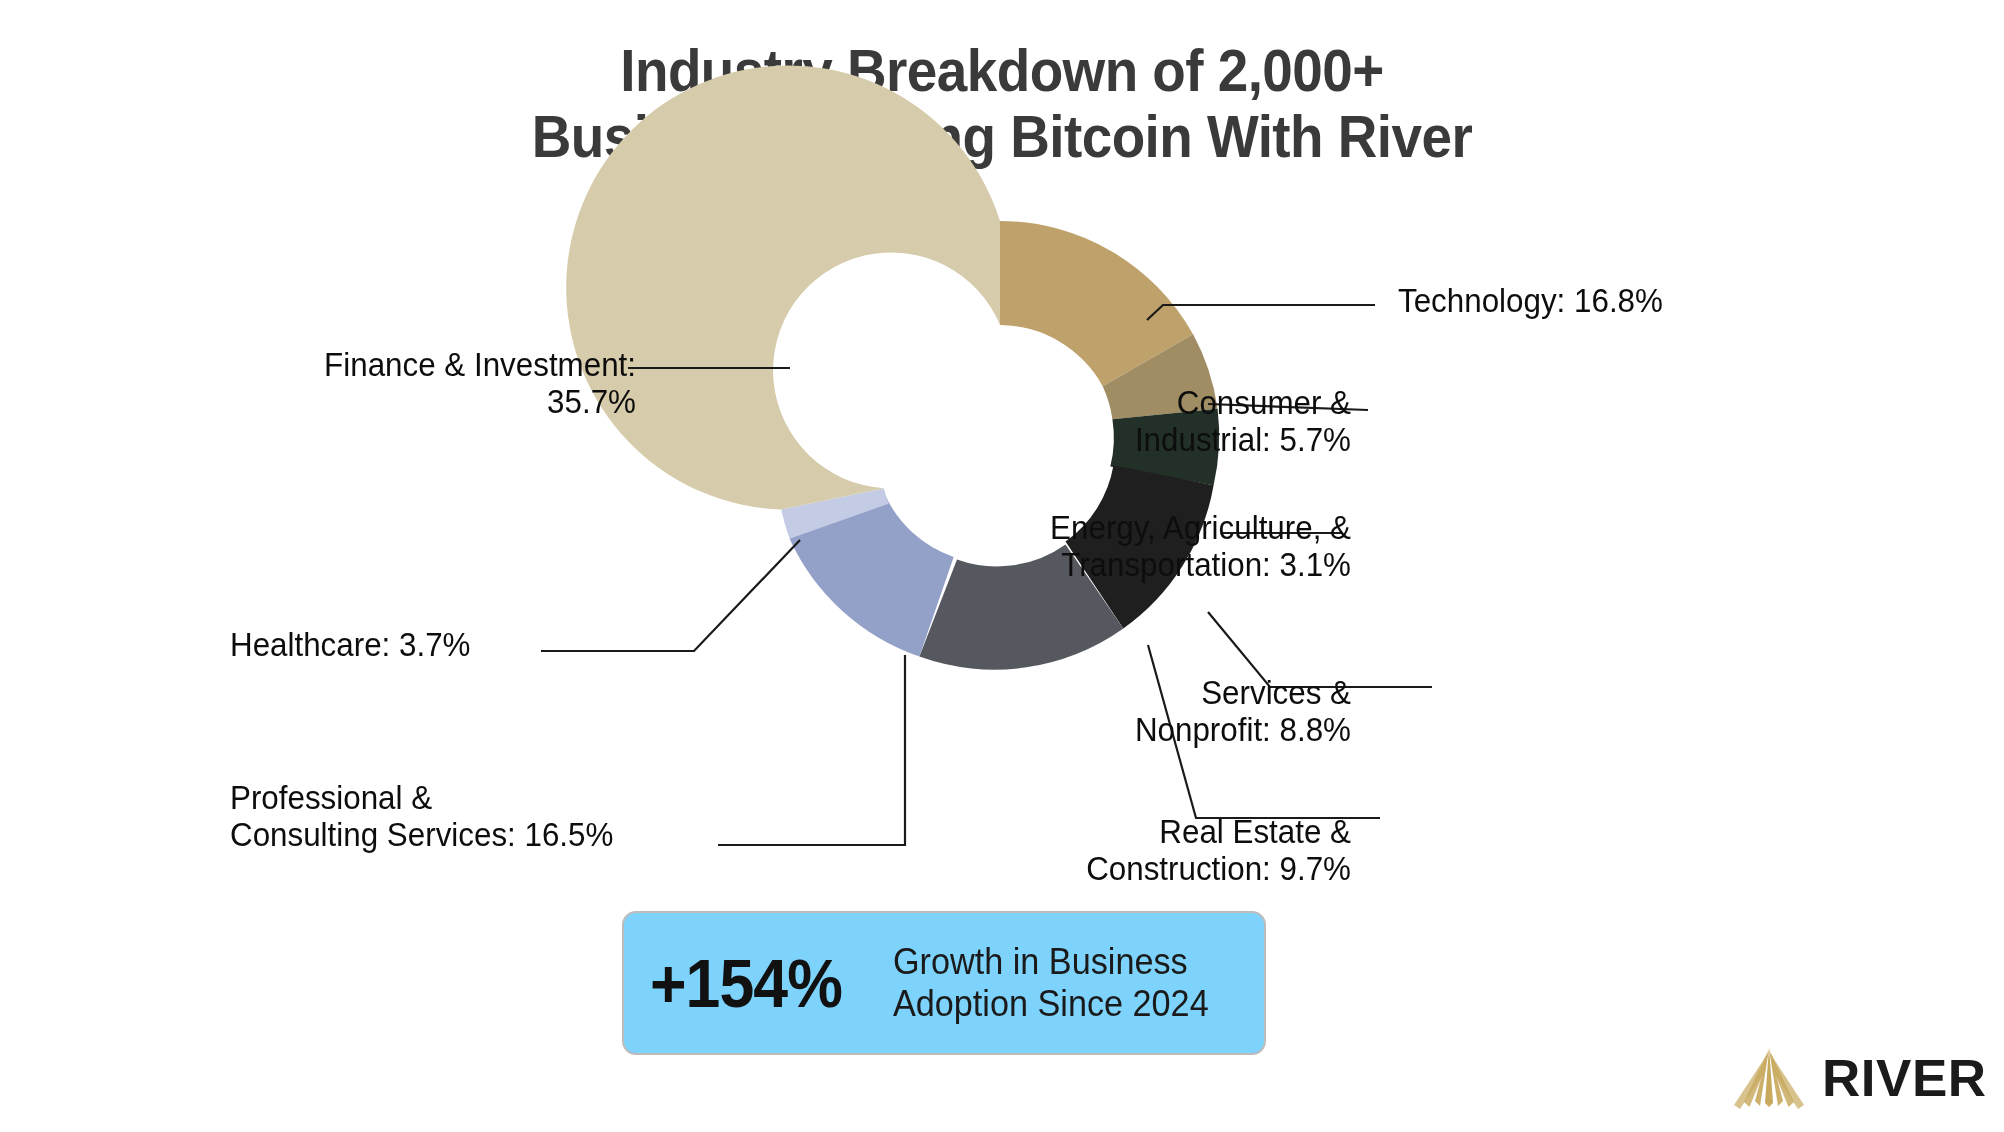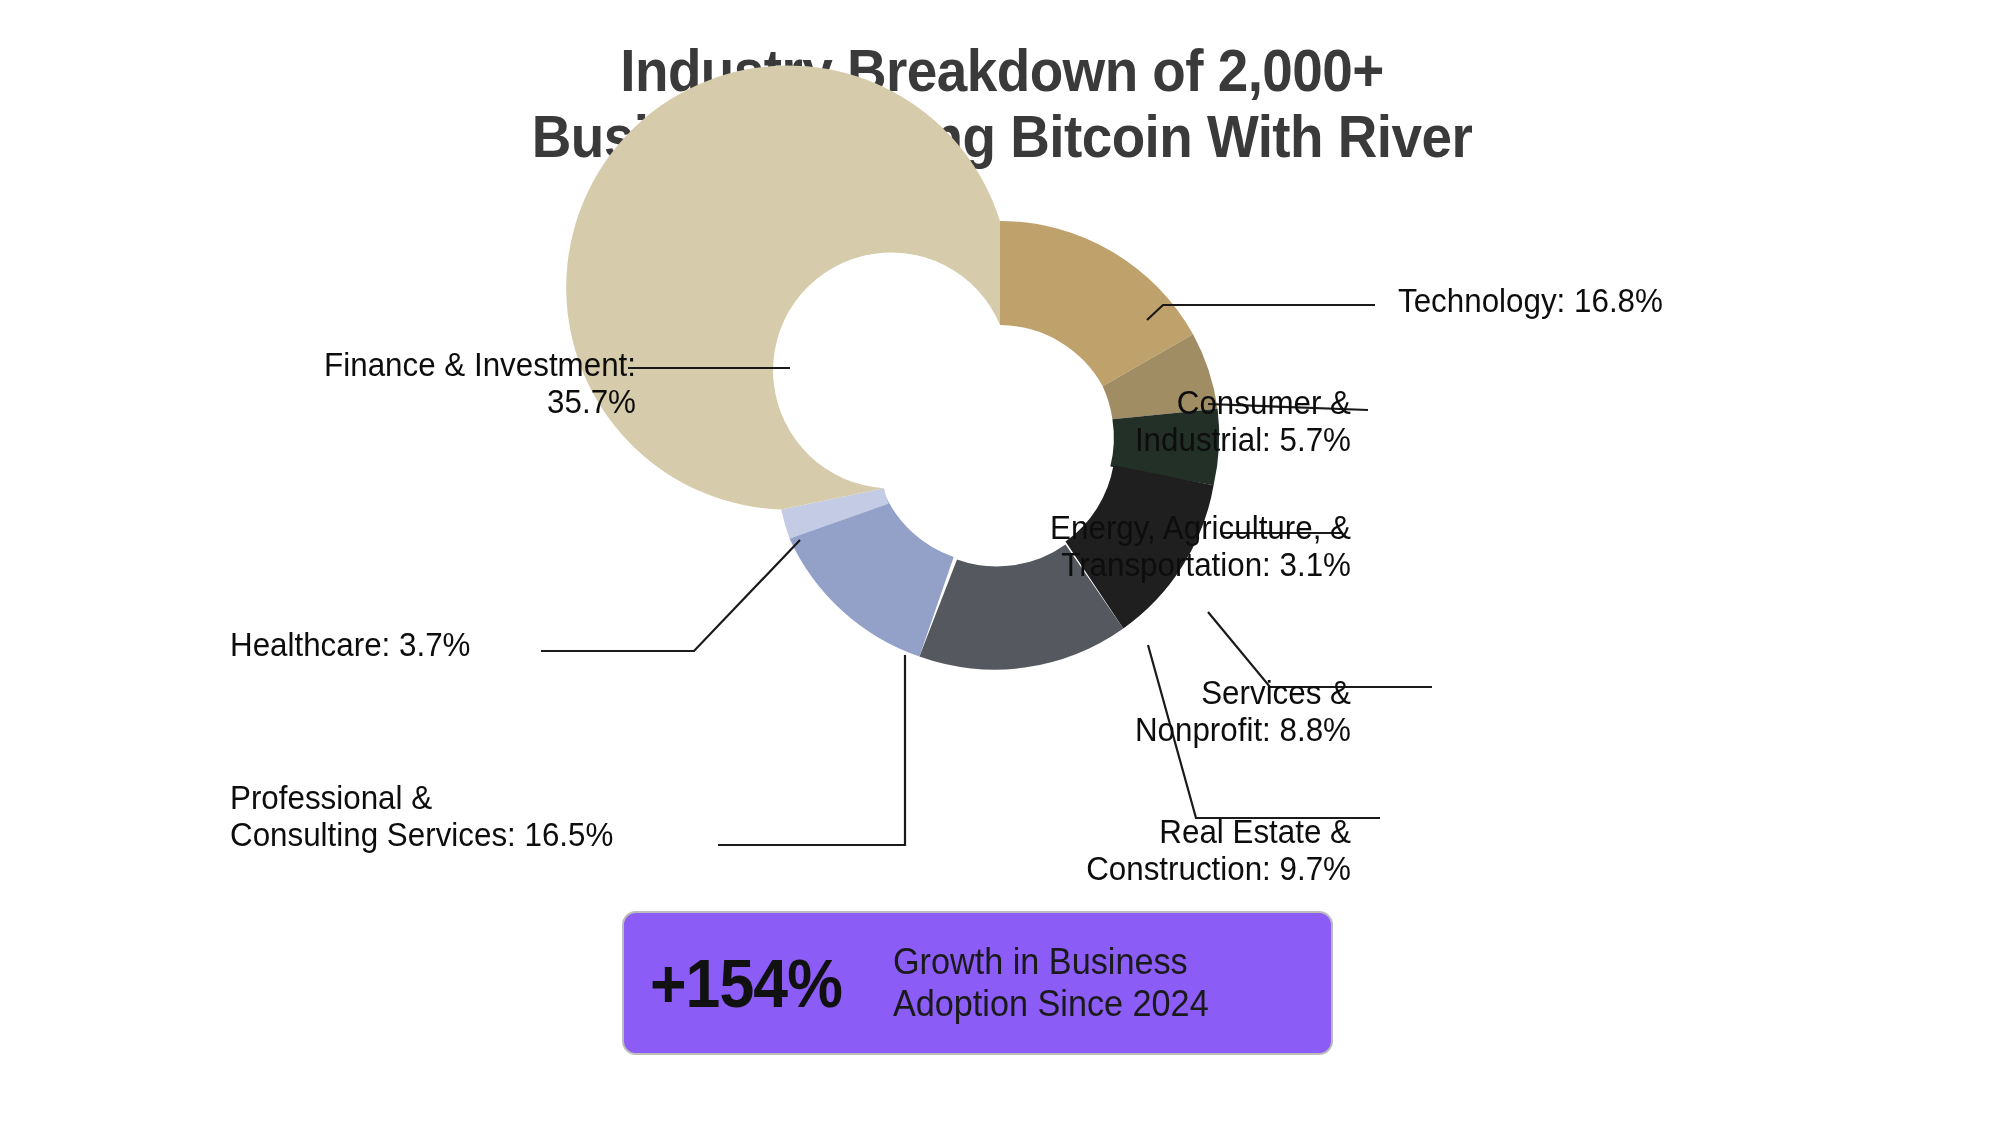--- a/index.html
+++ b/index.html
@@ -67,26 +67,26 @@
   #lbl-realestate      { right: 653px;  top: 814px; width: 420px; text-align: right; transform-origin: 100% 50%; }
   #lbl-finance         { left: 226px;  top: 347px; width: 410px; text-align: right; transform-origin: 100% 50%; }
   #lbl-healthcare      { left: 230px;  top: 627px; text-align: left; transform-origin: 0% 50%; }
   #lbl-professional    { left: 230px;  top: 780px; text-align: left; transform-origin: 0% 50%; }
 
   
   #stat-box {
     position: absolute;
     left: 622px;
     top: 911px;
-    width: 711px;
+    width: 644px;
     height: 144px;
     box-sizing: border-box;
     border: 2px solid #bcbcbc;
     border-radius: 14px;
-    background: #8b5cf6;
+    background: #7dd3fc;
     display: flex;
     align-items: center;
     padding: 0 26px;
   }
   #stat-value {
     color: #111111;
     font-size: 68px;
     font-weight: bold;
     letter-spacing: -1px;
     transform: scaleX(0.92);
@@ -188,14 +188,28 @@
   <div class="pie-label left-al" id="lbl-healthcare">Healthcare: 3.7%</div>
   <div class="pie-label left-al" id="lbl-professional">Professional &amp;
 Consulting Services: 16.5%</div>
 
   <div id="stat-box">
     <div id="stat-value">+154%</div>
     <div id="stat-desc">Growth in Business
 Adoption Since 2024</div>
   </div>
 
+  <div id="river-logo">
+    <svg id="river-mark" width="78" height="66" viewBox="0 0 78 66" xmlns="http://www.w3.org/2000/svg">
+      <g fill="#c8a95e">
+        <path d="M39 2 L43 58 L39 62 L35 58 Z"></path>
+        <path d="M39 4 L53 56 L48 61 L41.5 20 Z" opacity="0.92"></path>
+        <path d="M39 4 L25 56 L30 61 L36.5 20 Z" opacity="0.92"></path>
+        <path d="M40 6 L64 57 L58.5 62 L43 24 Z" opacity="0.82"></path>
+        <path d="M38 6 L14 57 L19.5 62 L35 24 Z" opacity="0.82"></path>
+        <path d="M40 8 L74 60 L68 64 L44 28 Z" opacity="0.7"></path>
+        <path d="M38 8 L4 60 L10 64 L34 28 Z" opacity="0.7"></path>
+      </g>
+    </svg>
+    <div id="river-wordmark">RIVER</div>
+  </div>
 
 </div>
 
 </body></html>

